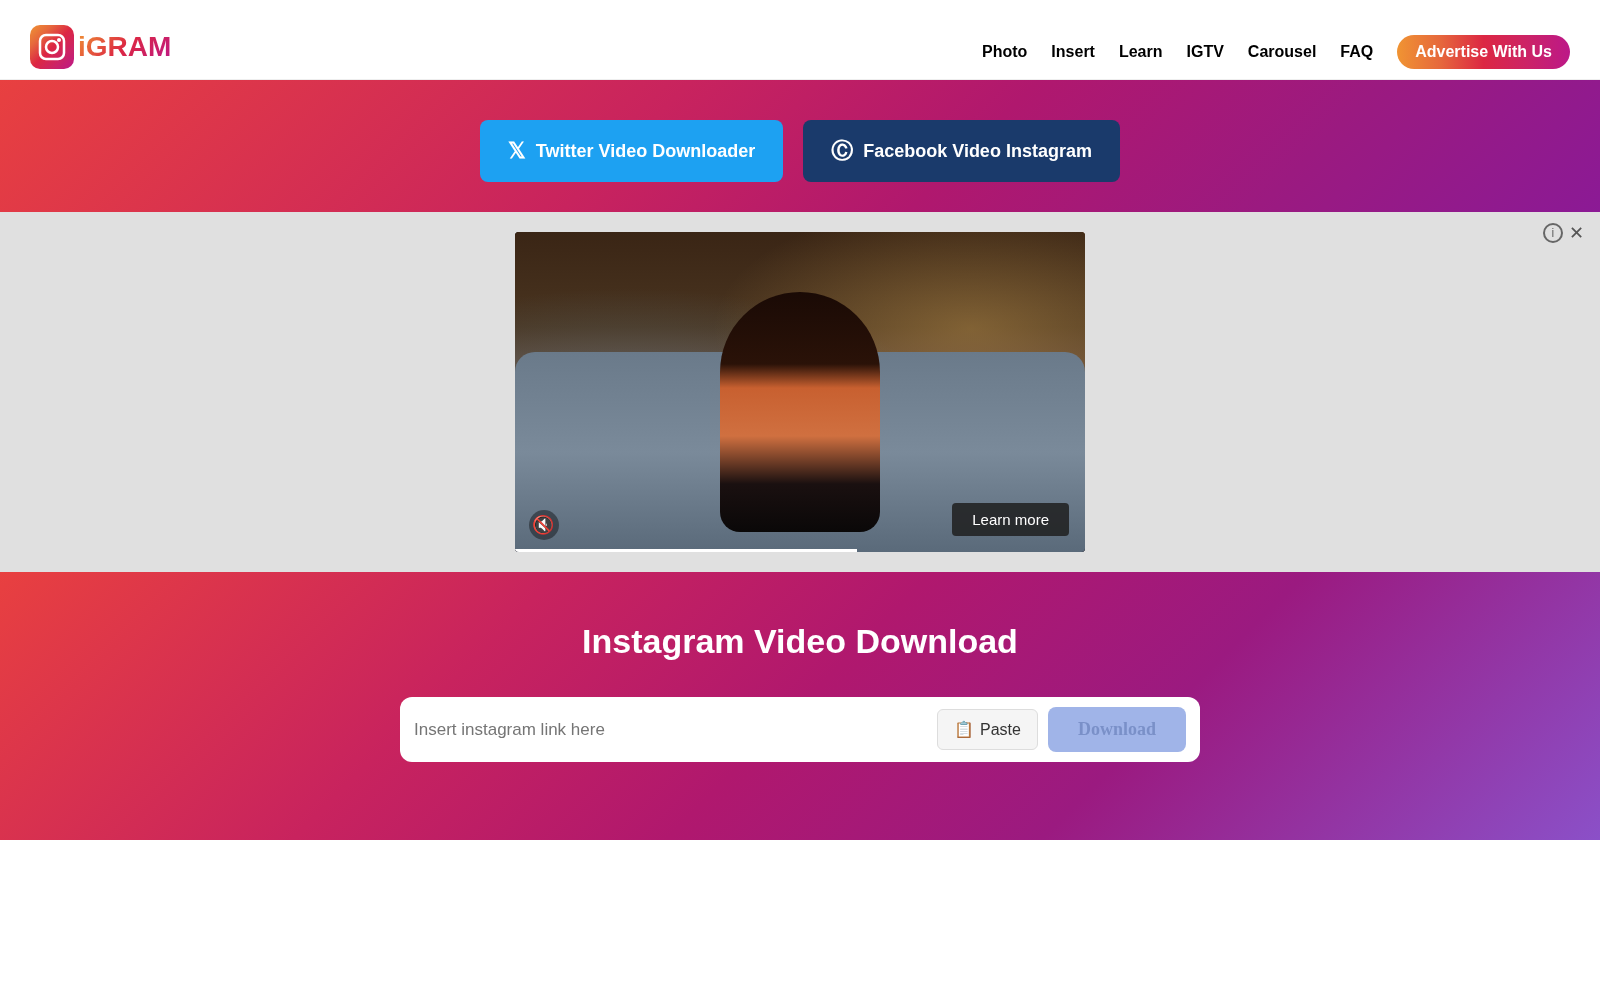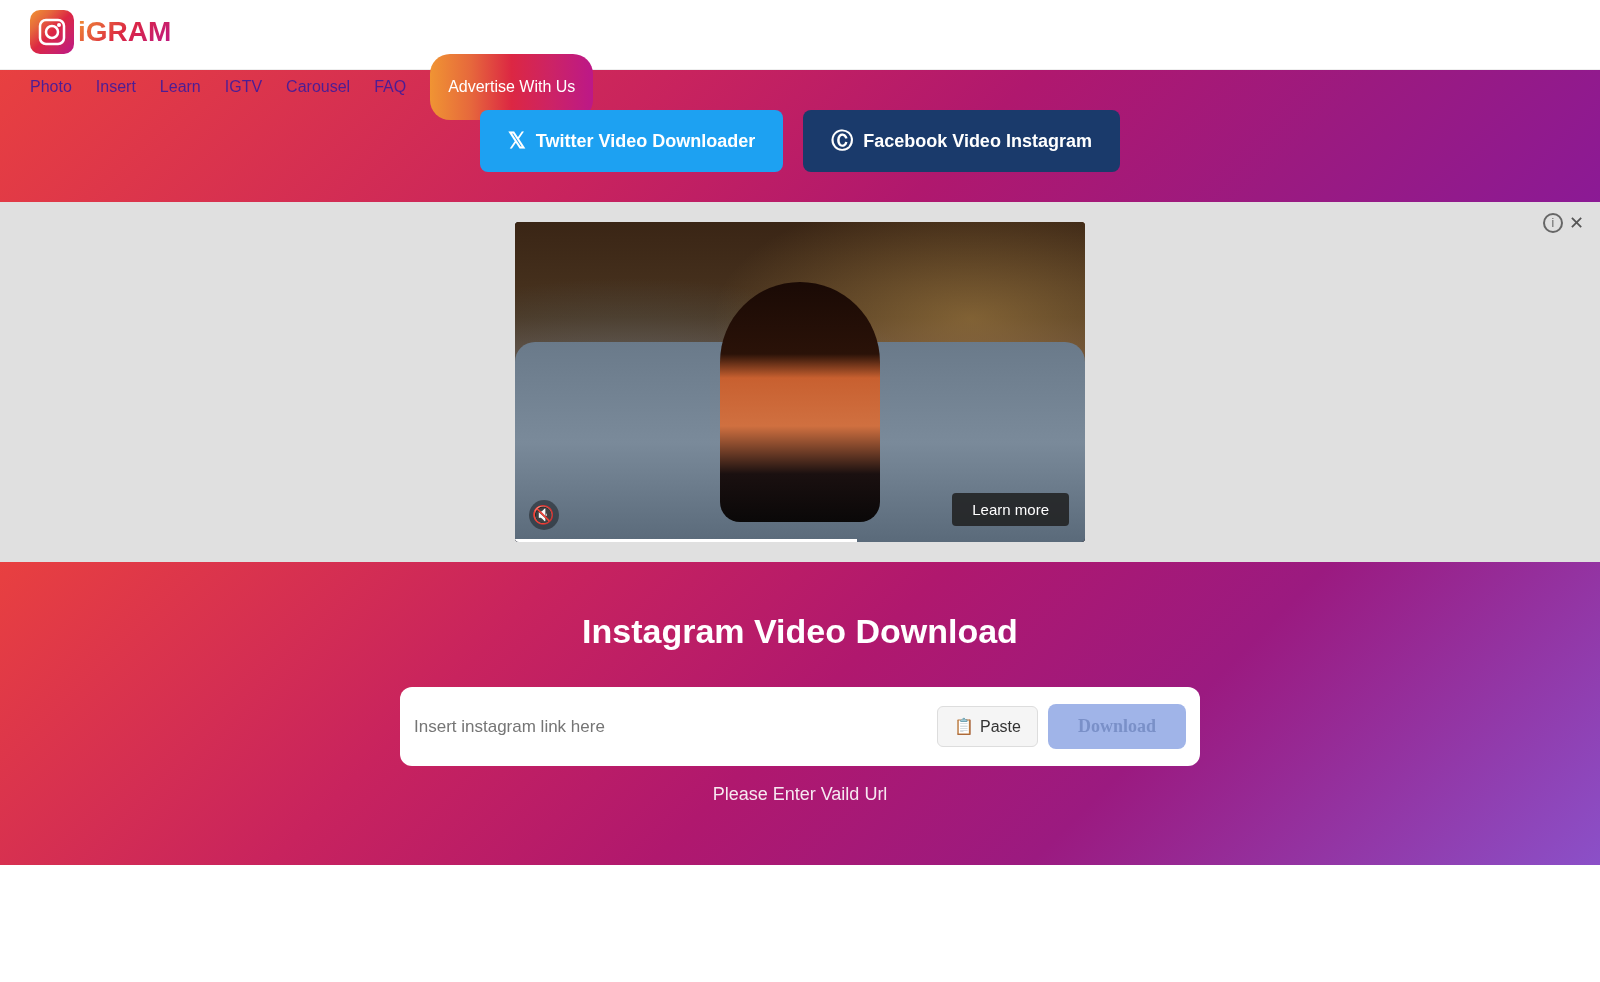--- a/index.html
+++ b/index.html
@@ -1,27 +1,26 @@
 <!DOCTYPE html>
 <html><head>
   <meta charset="utf-8">
   <style>
     * { margin: 0; padding: 0; box-sizing: border-box; }
     body { font-family: Arial, sans-serif; background: #fff; overflow-x: hidden; }
 
     
     .header {
       display: flex;
-      align-items: flex-start;
+      align-items: flex-end;
       justify-content: space-between;
       padding: 10px 30px;
       background: #fff;
       border-bottom: 1px solid #eee;
-      height: 70px;
-      flex-direction: column;
+      height: 80px;
     }
     .logo {
       display: flex;
       align-items: center;
       gap: 4px;
     }
     .logo-icon {
       width: 44px;
       height: 44px;
       border-radius: 10px;
@@ -41,28 +40,28 @@
       -webkit-text-fill-color: transparent;
       background-clip: text;
     }
     .nav {
       display: flex;
       align-items: center;
       gap: 24px;
     }
     .nav a {
       text-decoration: none;
-      color: #4c1d95;
-      font-weight: 400;
+      color: #000000;
+      font-weight: 700;
       font-size: 16px;
     }
     .nav-advertise {
       background: linear-gradient(to right, #f09433, #e6683c, #dc2743, #cc2366, #bc1888);
       color: white !important;
-      padding: 24px 18px;
+      padding: 8px 18px;
       border-radius: 20px;
       font-weight: normal;
     }
 
     
     .hero-top {
       background: linear-gradient(135deg, #e84040 0%, #c8235e 40%, #b0186e 60%, #9b1a80 80%, #8b1a95 100%);
       padding: 40px 20px 30px;
       display: flex;
       justify-content: center;
@@ -221,21 +220,21 @@
       color: white;
       font-size: 34px;
       font-weight: bold;
       margin-bottom: 36px;
     }
     .download-form {
       background: white;
       border-radius: 12px;
       display: flex;
       align-items: center;
-      padding: 17px 14px;
+      padding: 10px 14px;
       max-width: 800px;
       margin: 0 auto 18px;
       gap: 10px;
     }
     .url-input {
       flex: 1;
       border: none;
       outline: none;
       font-size: 17px;
       color: #999;
@@ -331,14 +330,13 @@
 
   <div class="download-form">
     <input class="url-input" type="text" placeholder="Insert instagram link here" style="">
     <button class="paste-btn">
       <span>📋</span>
       <span>Paste</span>
     </button>
     <button class="download-btn">Download</button>
   </div>
 
-  <p class="error-text">Please Enter Vaild Url</p>
 </div>
 
 </body></html>

